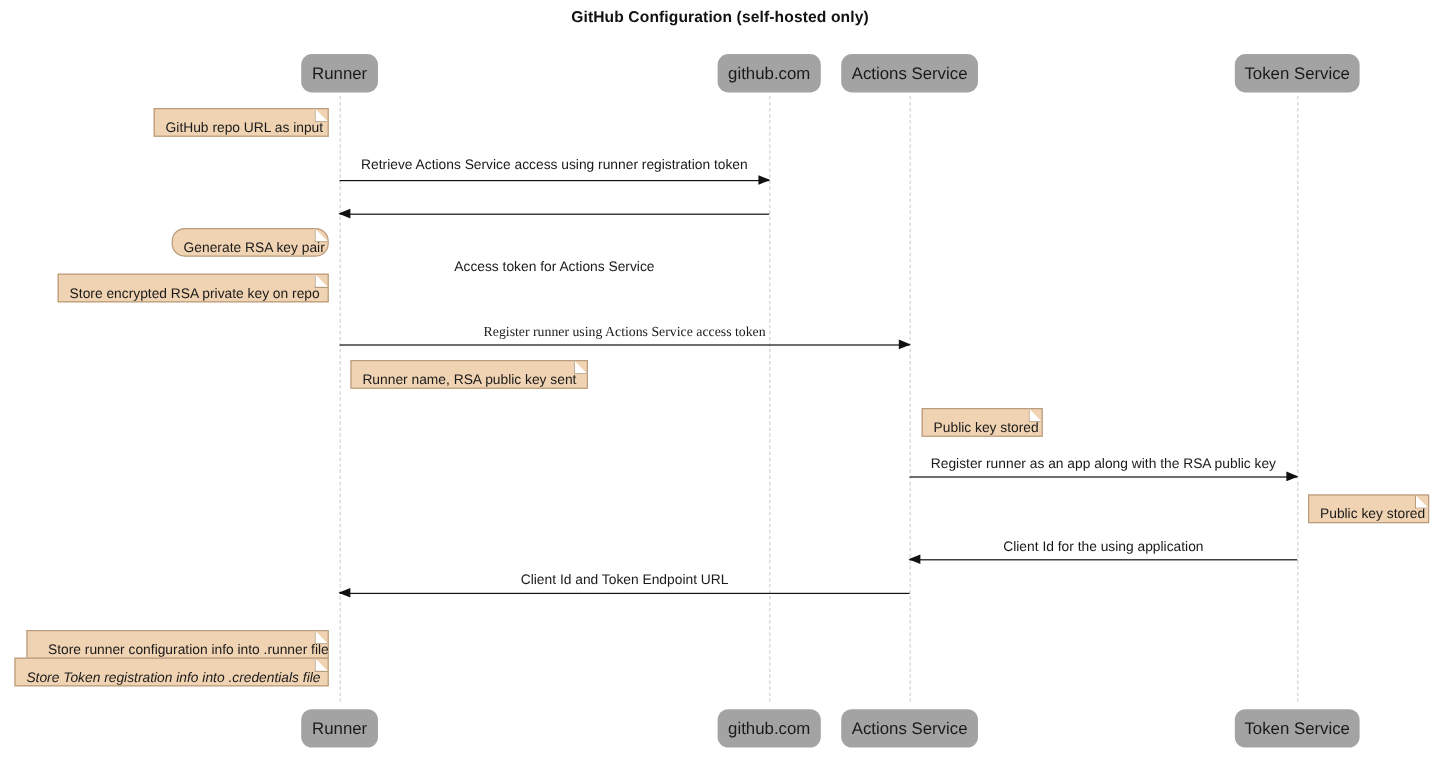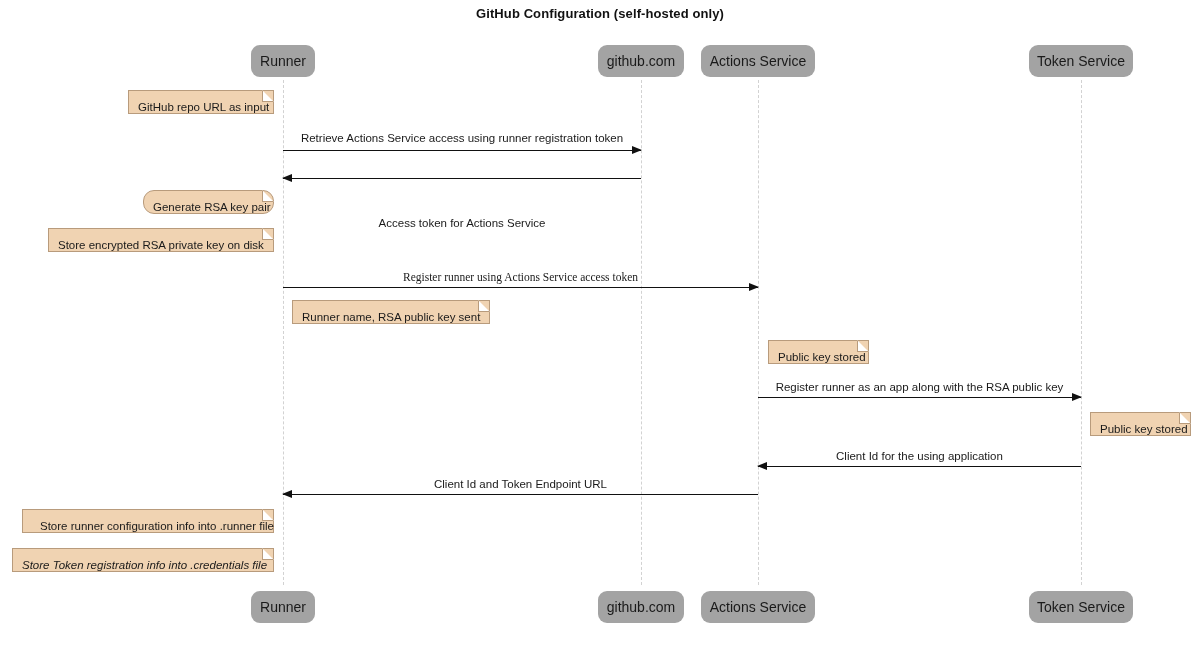--- a/index.html
+++ b/index.html
@@ -176,32 +176,32 @@
       <div class="msg-label" style="left: 283px; width: 475px; top: 478px;">Client Id and Token Endpoint URL</div>
     </div>
   <div id="notes-layer">
       <div class="note" style="left: 128px; top: 90px; width: 146px;">
         <span>GitHub repo URL as input</span>
       </div>
       <div class="note" style="left: 143px; top: 190px; width: 131px; border-radius: 11px;">
         <span>Generate RSA key pair</span>
       </div>
       <div class="note" style="left: 48px; top: 228px; width: 226px;">
-        <span>Store encrypted RSA private key on disk</span>
+        <span>Store encrypted RSA private key on repo</span>
       </div>
       <div class="note" style="left: 292px; top: 300px; width: 198px;">
         <span>Runner name, RSA public key sent</span>
       </div>
       <div class="note" style="left: 768px; top: 340px; width: 101px;">
         <span>Public key stored</span>
       </div>
       <div class="note" style="left: 1090px; top: 412px; width: 101px;">
         <span>Public key stored</span>
       </div>
-      <div class="note" style="left: 22px; top: 509px; width: 252px; padding-left: 17px;">
+      <div class="note" style="left: 22px; top: 525px; width: 252px; padding-left: 17px;">
         <span>Store runner configuration info into .runner file</span>
       </div>
       <div class="note" style="left: 12px; top: 548px; width: 262px; font-style: italic;">
         <span>Store Token registration info into .credentials file</span>
       </div>
     </div>
 
 </div>
 
 </body></html>

